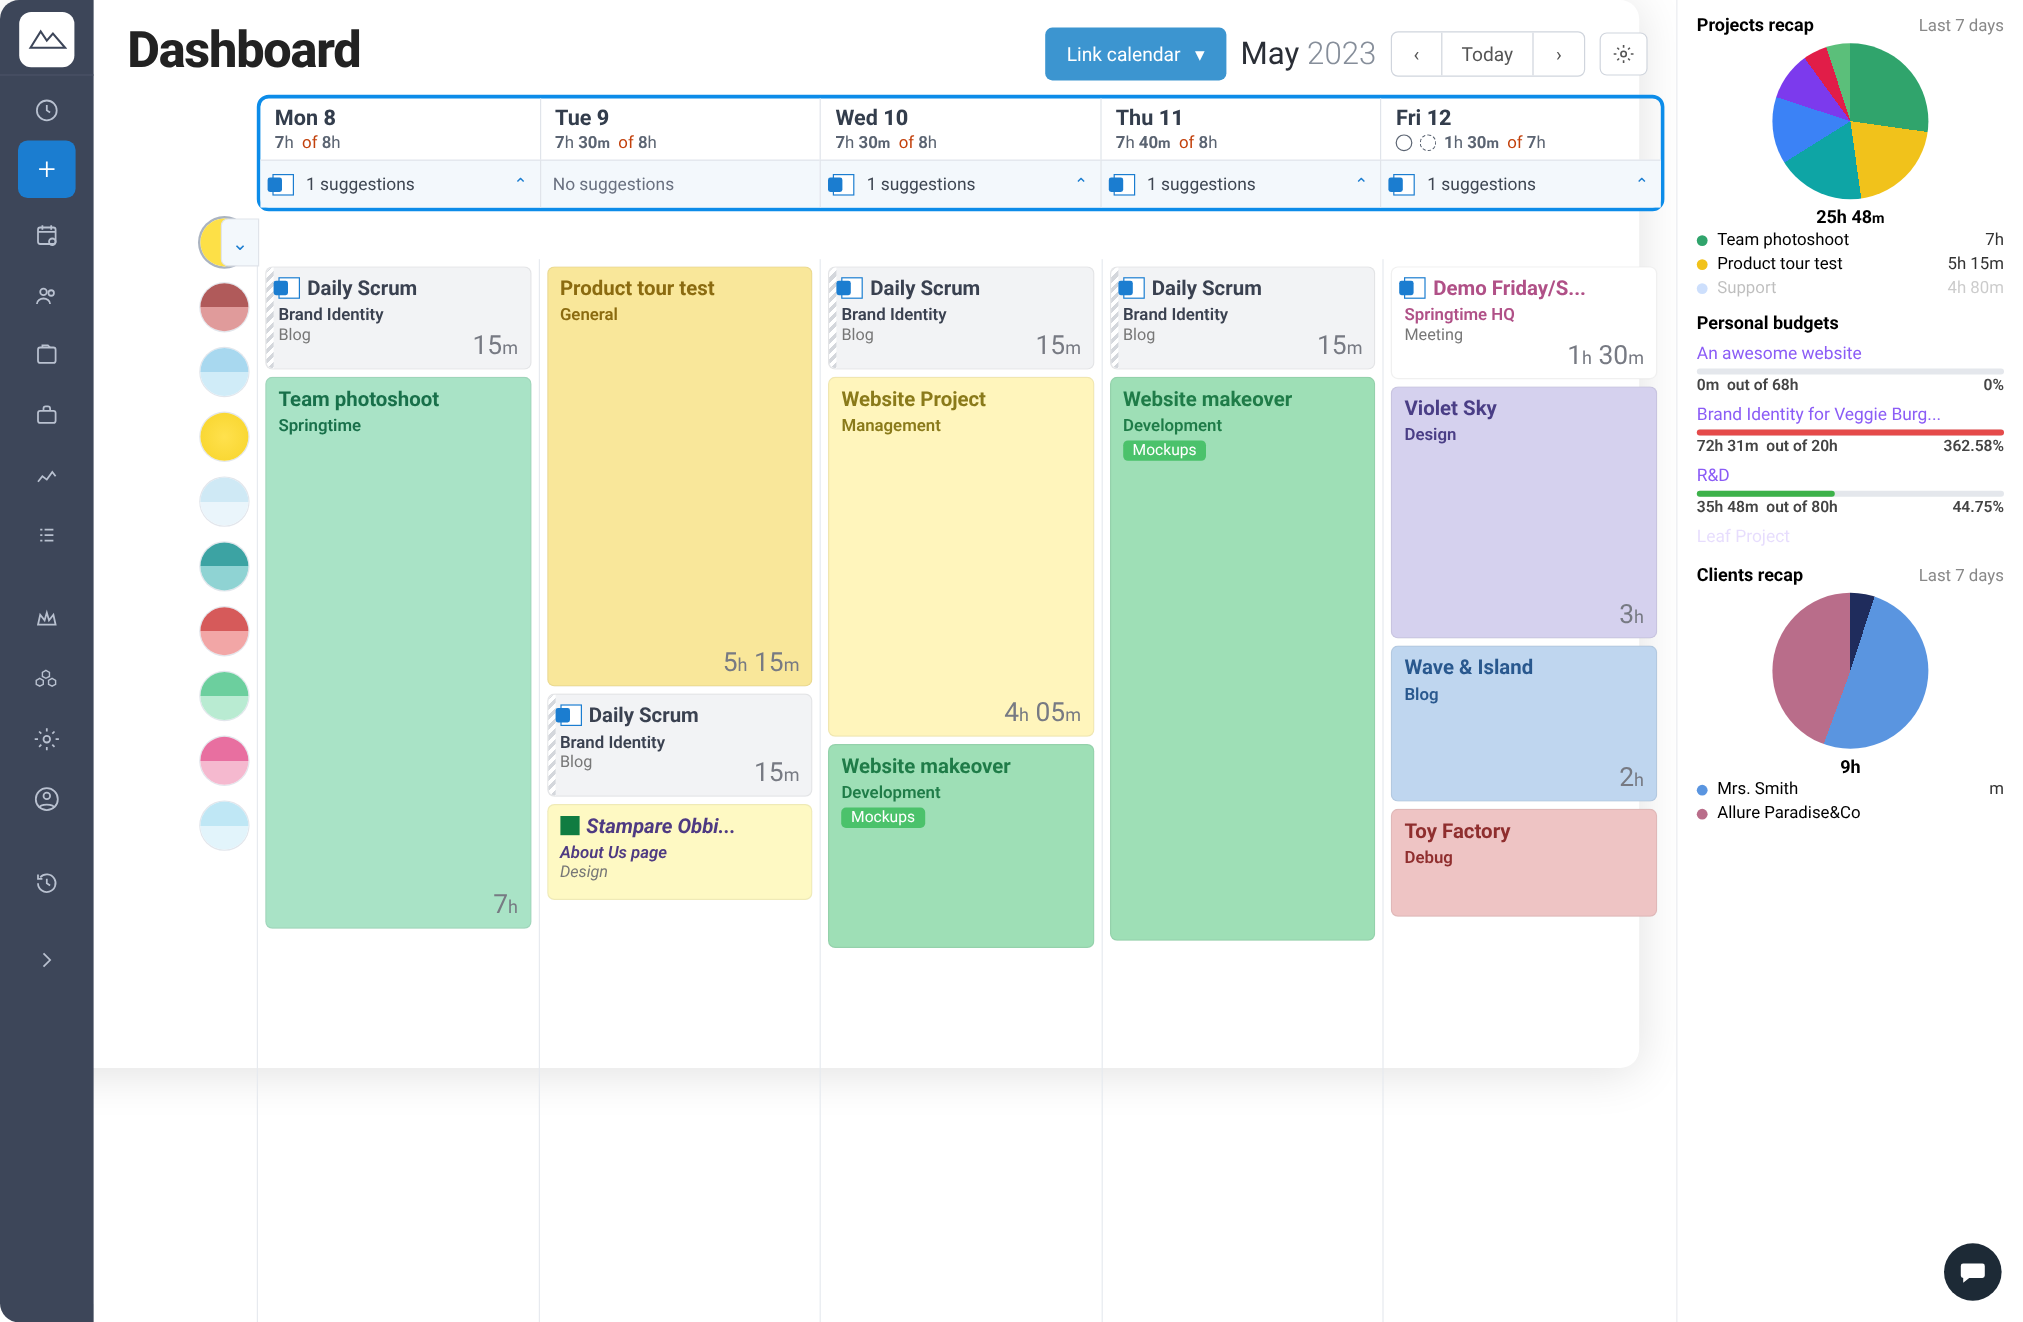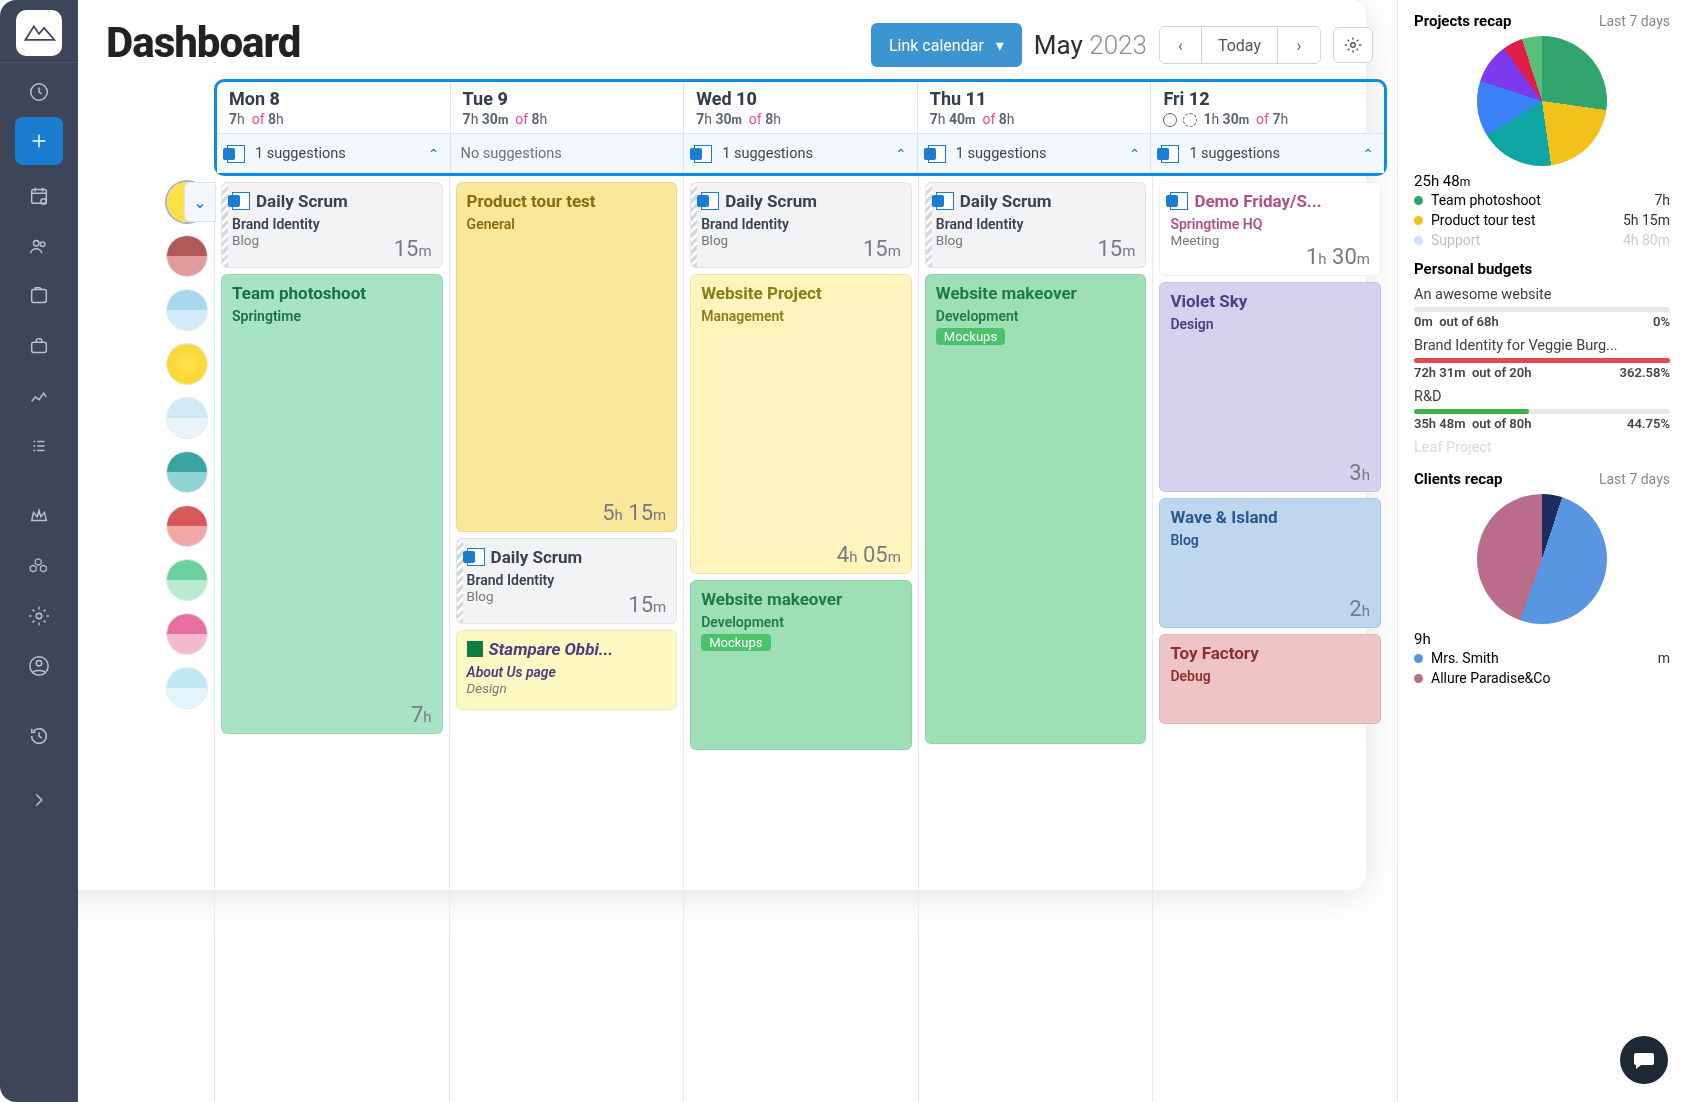--- a/index.html
+++ b/index.html
@@ -37,21 +37,21 @@
 
   
   .weekbox { border:3px solid #0c8ce9; border-radius:10px; margin:0 10px 0 136px; }
   .days-row { display:flex; }
   .daycol { flex:1; border-left:1px solid #e0e4ea; padding:6px 12px 6px; }
   .daycol:first-child{border-left:none;}
   .daycol .title { font-weight:700; font-size:18px; color:#333d4c; }
   .daycol .title .d { font-weight:800; }
   .daycol .sub { font-size:14px; color:#5b6472; margin-top:2px; }
   .daycol .sub .h1 { font-weight:700; } .daycol .sub .m1{font-size:12px;font-weight:700;}
-  .daycol .sub .sep{font-weight:400;color:#ec4899;}
+  .daycol .sub .sep{font-weight:400;color:#c2410c;}
   .daycol .sub .o{font-weight:600;}
   .extra-icons { display:inline-flex; gap:6px; align-items:center; margin-right:6px; vertical-align:middle;}
   .cicon { width:14px;height:14px;border:1.5px solid #5b6472;border-radius:50%; }
 
   
   .sugg-row { display:flex; }
   .sugg { flex:1; border-left:1px solid #e0e4ea; border-top:1px solid #e0e4ea; background:#f3f8fc; height:40px; display:flex; align-items:center; padding:0 10px; gap:10px; font-size:14.5px; color:#3e4652;}
   .sugg:first-child{border-left:none;}
   .outlook { width:18px;height:18px; display:inline-block; position:relative; }
   .outlook::before{content:"";position:absolute;inset:0;background:#fff;border:1px solid #1b7dd0;}
@@ -59,43 +59,43 @@
   .chev { margin-left:auto; color:#1b7dd0; font-size:14px; }
   .sugg.none { color:#6a7180; }
 
   .ext-chev { position:absolute; left:106px; top:182px; width:32px; height:40px; background:#f3f8fc; border:1px solid #e0e4ea; border-top-left-radius:6px; border-bottom-left-radius:6px; display:flex;align-items:center;justify-content:center;color:#1b7dd0;}
 
   
   .body-row { flex:1; display:flex; margin-left:82px; margin-right:10px; }
   .avatar-col { width:54px; padding-top:6px; display:flex; flex-direction:column; align-items:center; gap:14px; }
   .avatar { width:40px; height:40px; border-radius:50%; box-shadow:0 0 0 1px #e2e6ec; }
   .av-sel { box-shadow:0 0 0 2px #aab3c0; }
-  .col { flex:1; border-left:1px solid #e7eaef; padding:6px; display:flex; flex-direction:column; gap:6px; }
+  .col { flex:1; border-left:1px solid #e7eaef; padding:6px; display:flex; flex-direction:column; gap:6px;margin-top:40px; }
   .card { border-radius:6px; border:1px solid rgba(0,0,0,0.06); padding:8px 10px; position:relative; }
   .card .hdr { font-weight:700; font-size:17px; line-height:1.2; }
   .card .ln { font-size:14px; color:#555; font-weight:600; margin-top:4px;}
   .card .ln2 { font-size:13.5px; color:#777; }
   .card .dur { position:absolute; bottom:6px; right:10px; font-size:22px; color:#777a83; }
   .card .dur .m{font-size:15px;}
   .tag { display:inline-block; background:#4bc26b; color:#fff; padding:1px 8px; border-radius:4px; font-size:13px; margin-top:4px;}
   .stripe { background: repeating-linear-gradient(135deg,#fff,#fff 6px,#f6e6e6 6px,#f6e6e6 12px); }
 
   
   .sec-title { display:flex; justify-content:space-between; align-items:baseline; margin-bottom:6px; }
   .sec-title .t { font-weight:700; font-size:15px; }
   .sec-title .r { font-size:14px; color:#888; }
   .pie { width:130px; height:130px; border-radius:50%; margin:6px auto; }
   .legend-row { display:flex; align-items:center; font-size:14px; gap:8px; padding:2px 0; }
   .dot{width:9px;height:9px;border-radius:50%;}
   .legend-row .val{margin-left:auto;color:#333;}
   .legend-row.fade { opacity:0.25; }
-  .total { text-align:left; font-size:15px; font-weight:400; margin-top:4px;}
+  .total { text-align:center; font-size:15px; font-weight:700; margin-top:4px;}
   .total .m{font-size:12px;}
   .budget { margin-top:8px; }
-  .budget .name{font-size:14.5px;color:#404040;}
+  .budget .name{font-size:14.5px;color:#8b5cf6;}
   .budget .bar{height:5px;border-radius:3px;background:#e4e7ec;margin:4px 0 2px;position:relative;}
   .budget .fill{position:absolute;left:0;top:0;bottom:0;border-radius:3px;}
   .budget .row{display:flex;justify-content:space-between;font-size:13px;color:#444;font-weight:600;}
   .chat-bubble{position:absolute;right:18px;bottom:18px;width:48px;height:48px;border-radius:50%;background:#1d2a36;display:flex;align-items:center;justify-content:center;}
   .chat-bubble svg{width:24px;height:24px;fill:#fff;}
 </style>
 </head>
 <body>
 
 <div class="sidebar">

